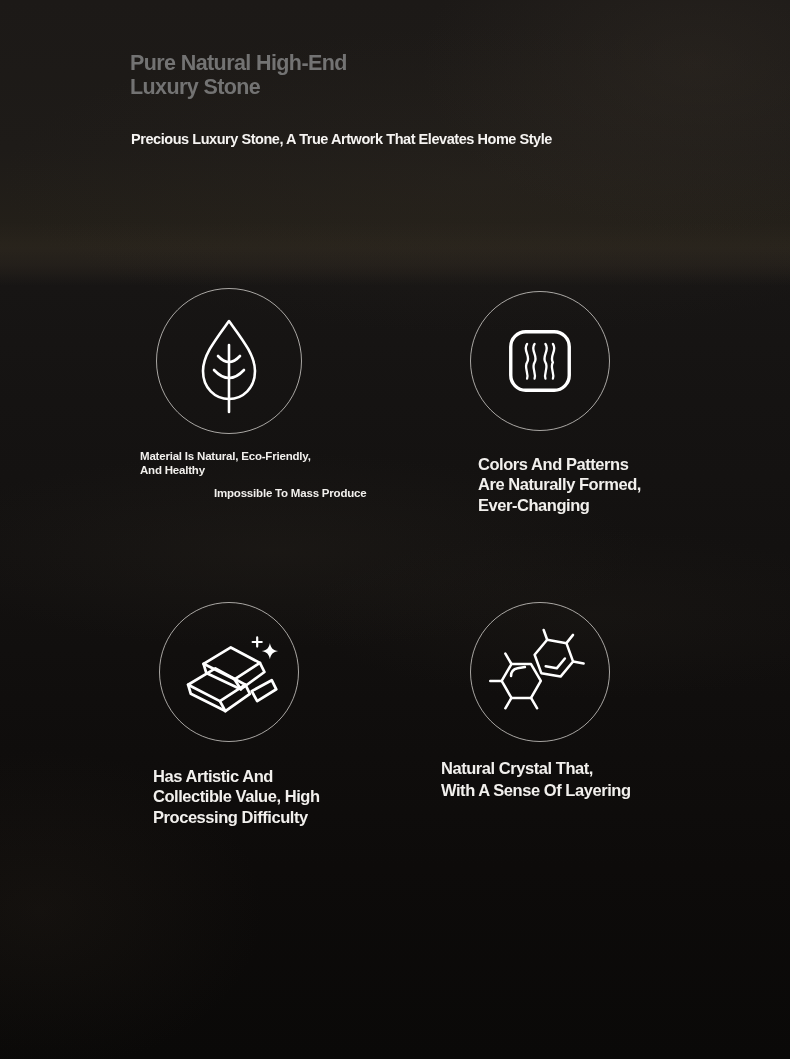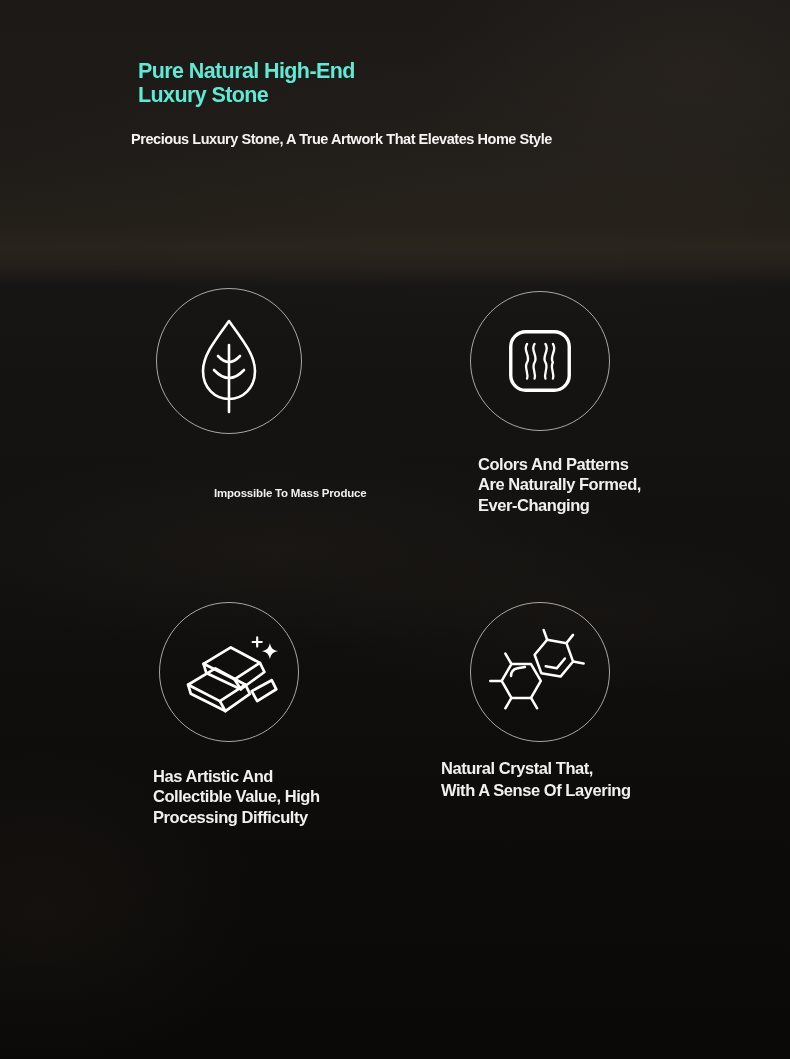--- a/index.html
+++ b/index.html
@@ -13,21 +13,21 @@
     background:
       radial-gradient(ellipse 420px 260px at 88% 6%, rgba(62,54,44,0.28), transparent 65%),
       radial-gradient(ellipse 700px 220px at 62% 17%, rgba(54,47,38,0.22), transparent 70%),
       linear-gradient(180deg, rgba(0,0,0,0) 21%, rgba(62,53,42,0.18) 23.5%, rgba(58,50,40,0.10) 25%, rgba(0,0,0,0) 27%),
       radial-gradient(ellipse 520px 140px at 35% 52%, rgba(46,41,33,0.25), transparent 70%),
       radial-gradient(ellipse 420px 120px at 75% 58%, rgba(42,37,30,0.20), transparent 70%),
       radial-gradient(ellipse 320px 230px at 5% 86%, rgba(66,56,43,0.15), transparent 70%),
       linear-gradient(180deg, #1c1917 0%, #1e1b18 14%, #242019 23%, #211d19 25%, #171514 27%, #151312 38%, #131110 52%, #100e0d 66%, #0d0b0a 82%, #0a0908 100%);
   }
   .header{position:absolute;left:130px;top:51px;}
-  .title{margin:8px;color:#5eead4;font-size:21.5px;font-weight:700;line-height:24px;letter-spacing:-0.6px;}
+  .title{margin:0;color:#737373;font-size:21.5px;font-weight:700;line-height:24px;letter-spacing:-0.6px;}
   .title span{display:block;}
   .subtitle{position:absolute;left:131px;top:131px;margin:0;color:#f6f4f2;font-size:14.5px;font-weight:700;letter-spacing:-0.45px;text-align:right;}
   .circle{
     position:absolute;border:1px solid rgba(226,223,219,0.72);border-radius:50%;
     display:flex;align-items:center;justify-content:center;box-sizing:border-box;
   }
   .c1{left:156px;top:288px;width:146px;height:146px;}
   .c2{left:470px;top:291px;width:140px;height:140px;}
   .c3{left:159px;top:602px;width:140px;height:140px;}
   .c4{left:470px;top:602px;width:140px;height:140px;}
@@ -58,20 +58,24 @@
   </div>
   <p class="subtitle">Precious Luxury Stone, A True Artwork That Elevates Home Style</p>
 
   <div class="circle c1">
     <svg class="ic leaf-svg" width="82" height="98" viewBox="0 0 82 98">
       <path d="M41 4 C28 22 15 38 15 54 C15 71 27 82 41 82 C55 82 67 71 67 54 C67 38 54 22 41 4 Z" stroke-width="2.6"></path>
       <path d="M41 28 L41 95" stroke-width="2.6"></path>
       <path d="M30 39 Q41 51 52 39" stroke-width="2.6"></path>
       <path d="M26 53 Q41 69 56 53" stroke-width="2.6"></path>
     </svg>
+  </div>
+  <div class="caption cap-1">
+    <div>Material Is Natural, Eco-Friendly,</div>
+    <div>And Healthy</div>
   </div>
   <div class="caption cap-1b">Impossible To Mass Produce</div>
 
   <div class="circle c2">
     <svg class="ic" width="68" height="68" viewBox="0 0 100 100">
       <rect x="7" y="7" width="86" height="86" rx="22" stroke-width="5"></rect>
       <path d="M31 25 C24 34 37 43 31 52 C26 60 34 68 31 76" stroke-width="3.4"></path>
       <path d="M42 25 C35 34 48 43 42 52 C37 60 45 68 42 76" stroke-width="3.4"></path>
       <path d="M58 25 C65 34 52 43 58 52 C63 60 55 68 58 76" stroke-width="3.4"></path>
       <path d="M69 25 C76 34 63 43 69 52 C64 60 72 68 69 76" stroke-width="3.4"></path>

